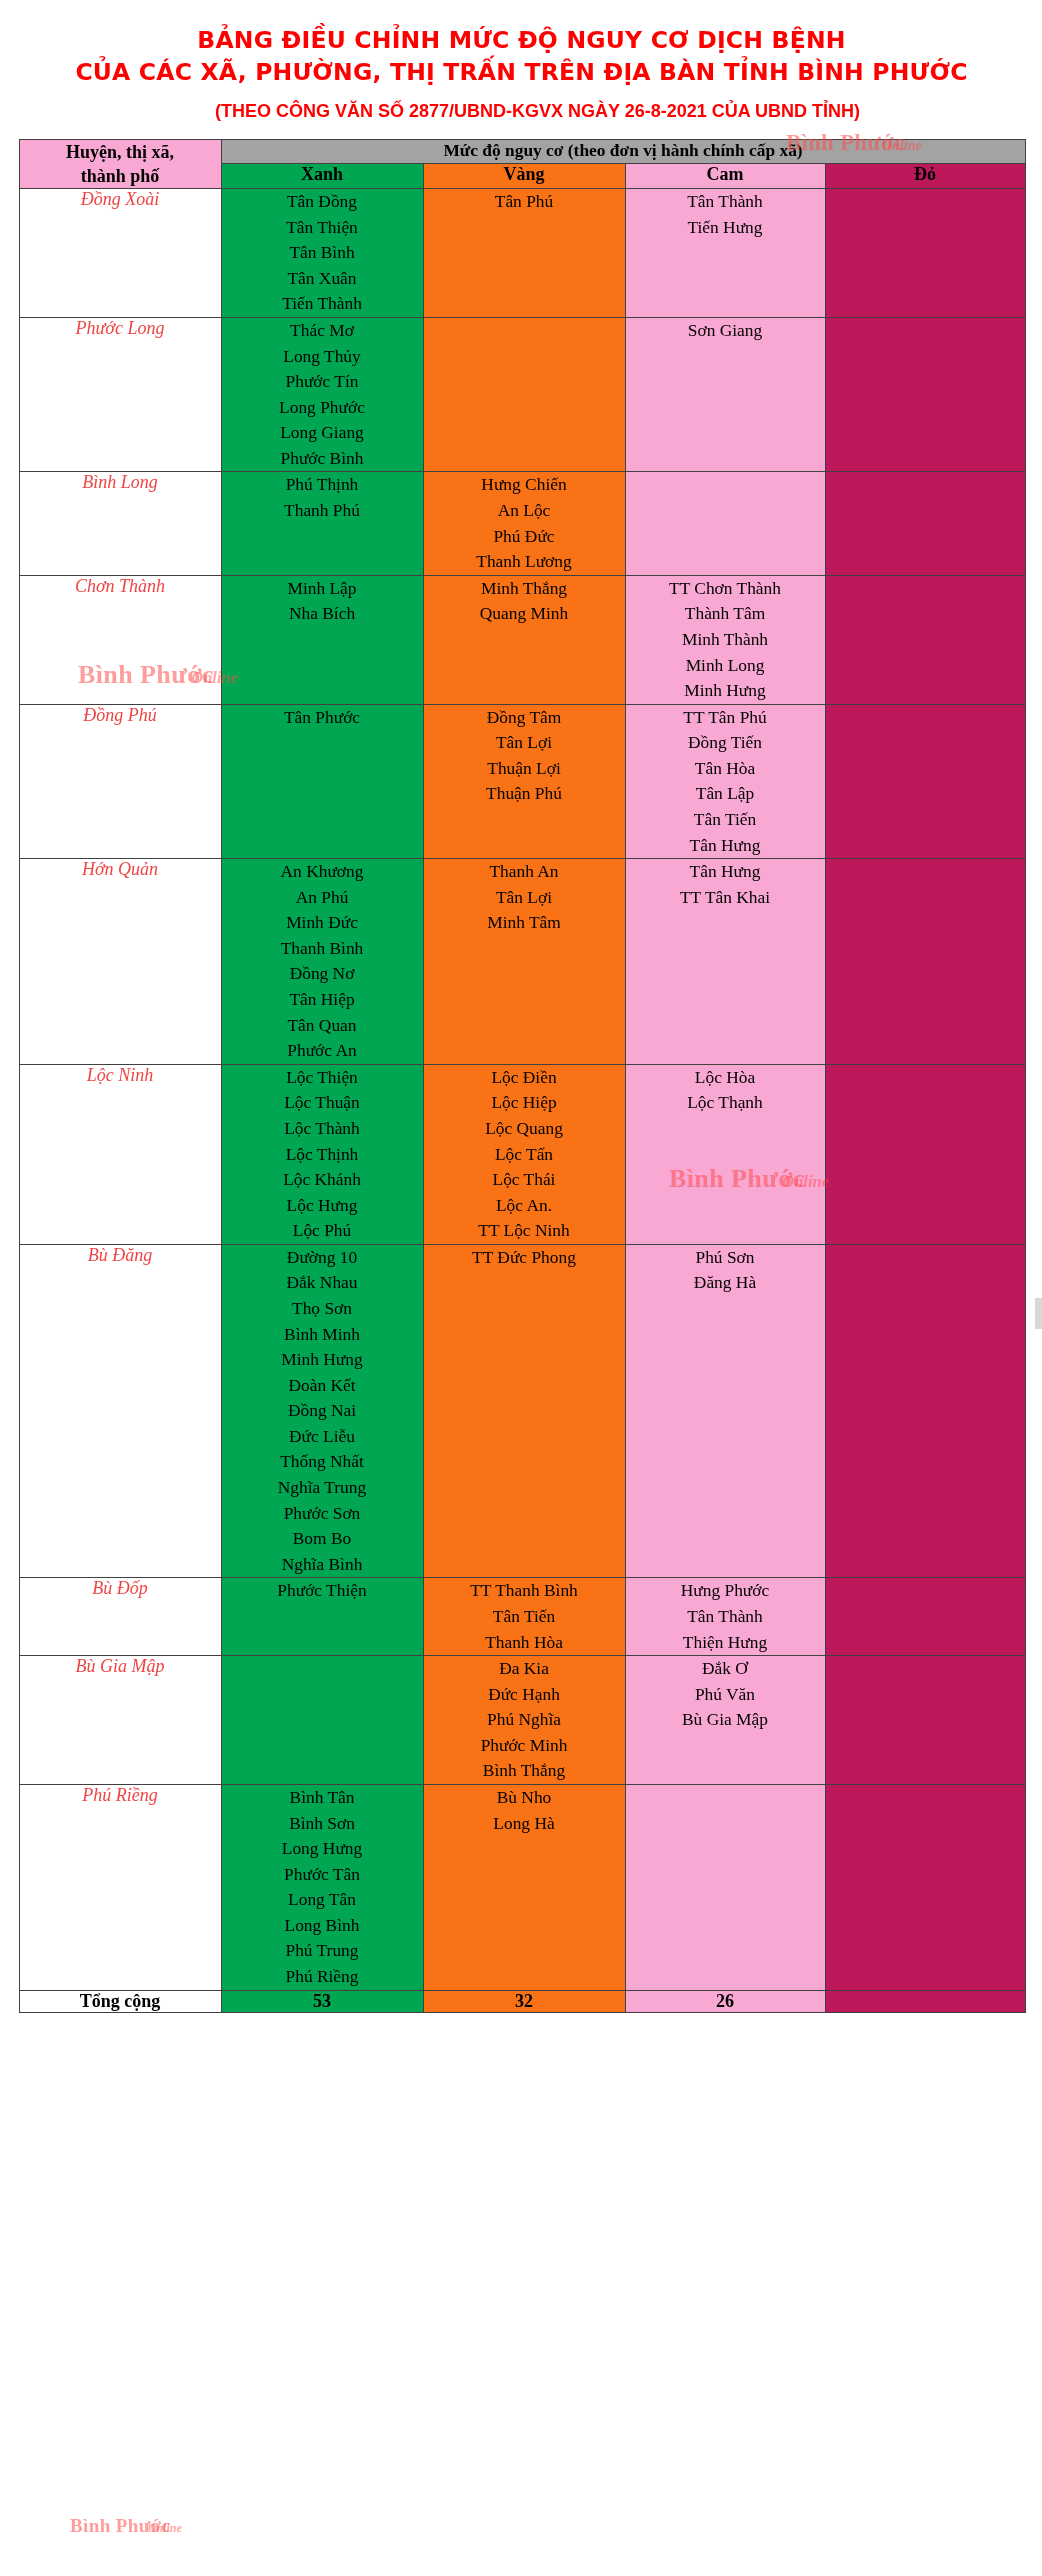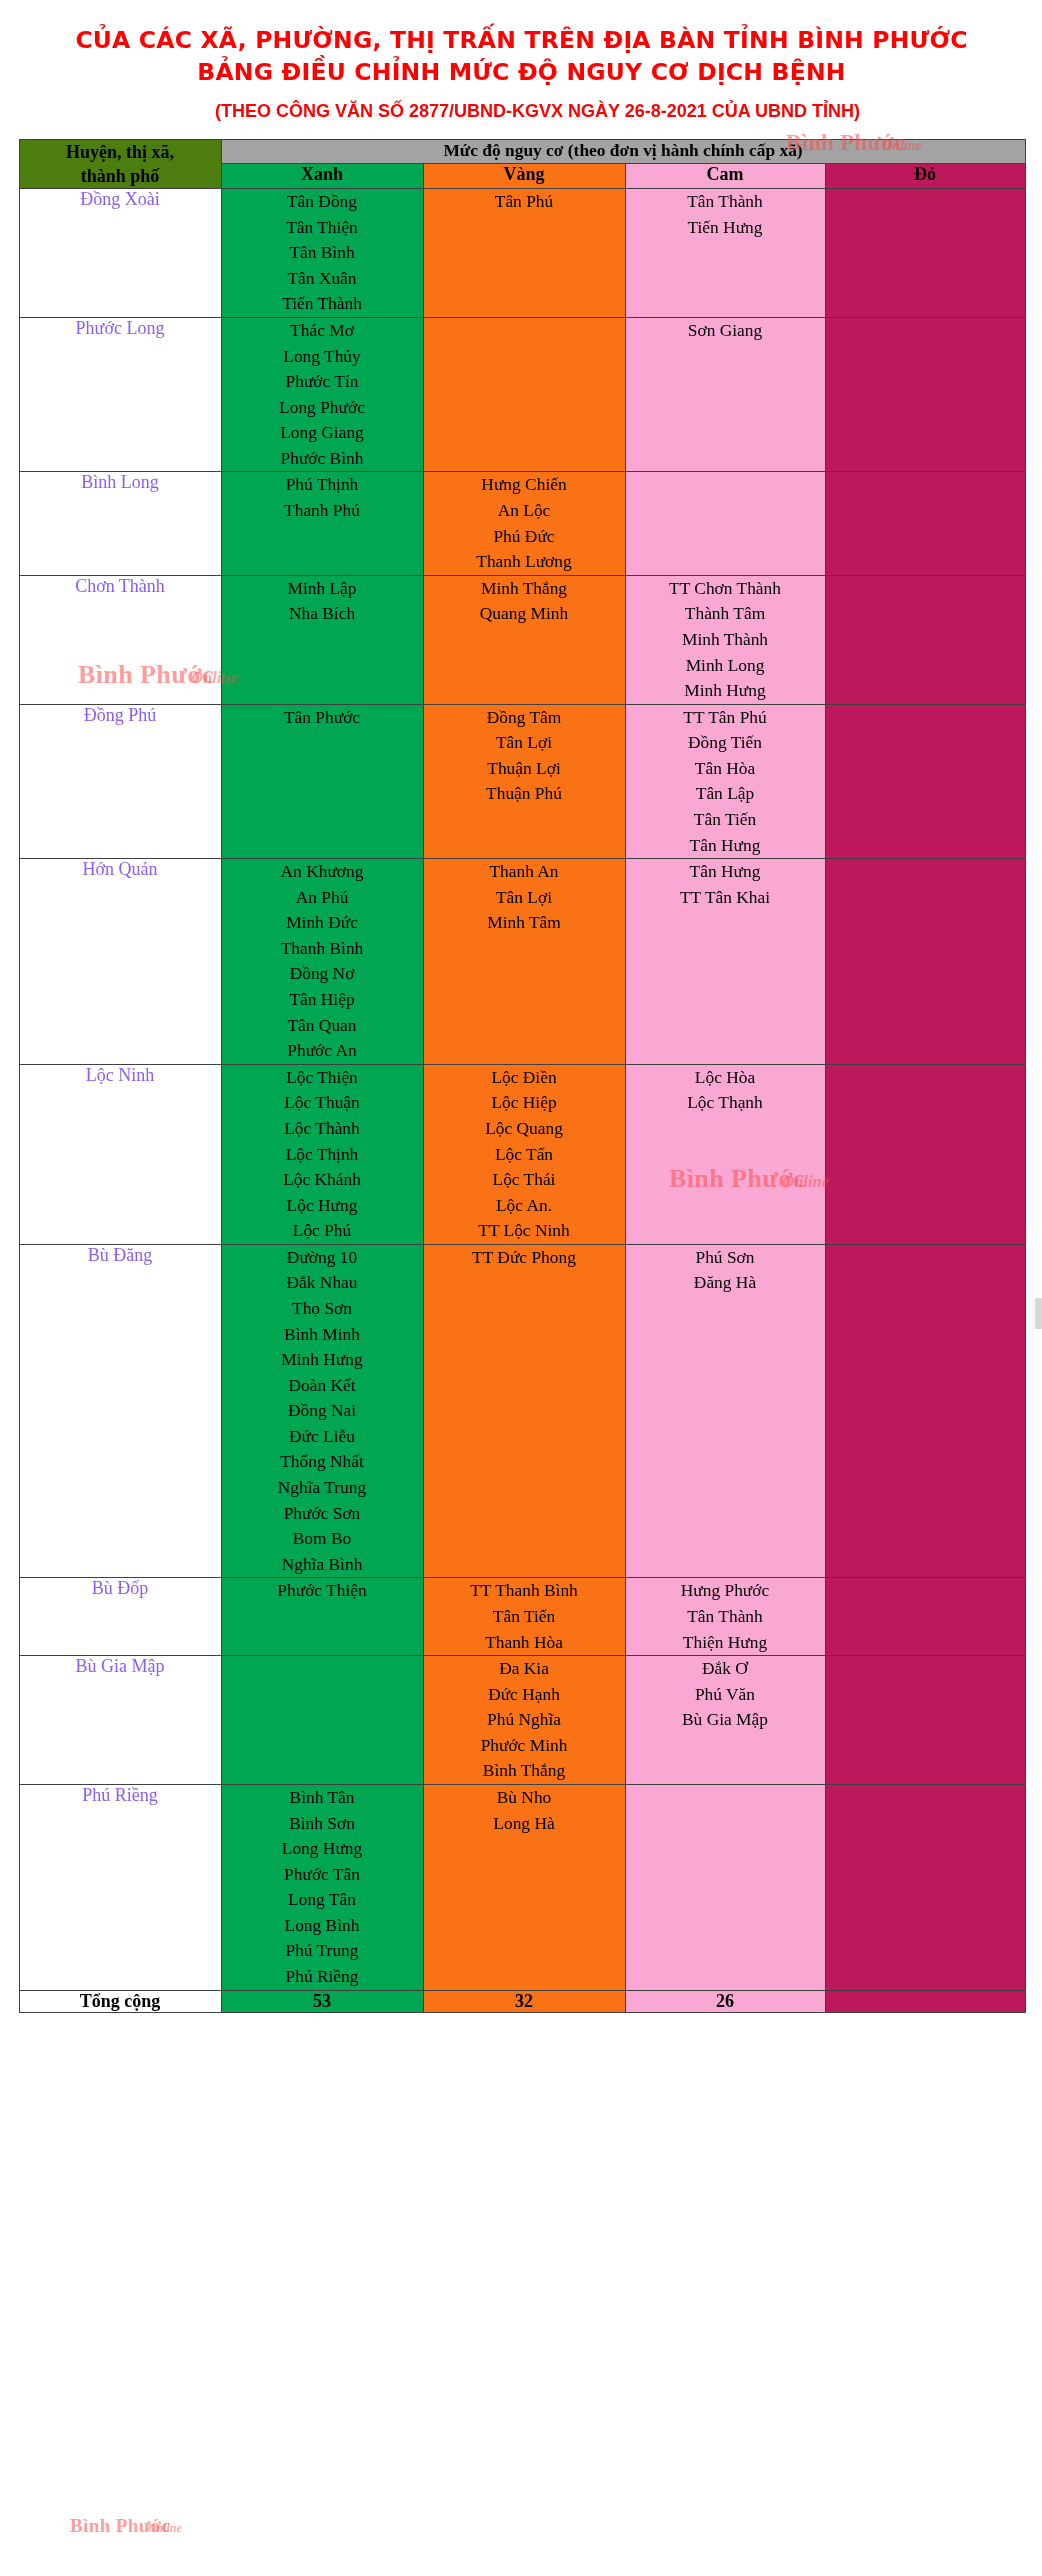--- a/index.html
+++ b/index.html
@@ -57,21 +57,21 @@
     padding: 0;
   }
   
   col.c-district { width: 202px; }
   col.c-green    { width: 202px; }
   col.c-yellow   { width: 202px; }
   col.c-orange   { width: 200px; }
   col.c-red      { width: 200px; }
 
   .hdr-district {
-    background: #4d7c0f;
+    background: #f9a8d4;
     font-weight: bold;
     font-size: 18px;
     line-height: 1.35;
     padding: 10.4px 5.2px;
     color: #000;
   }
   .hdr-span {
     background: #a3a3a3;
     text-align: center;
     font-weight: bold;
@@ -88,23 +88,24 @@
   }
   .bg-green  { background: #00a651; }
   .bg-yellow { background: #f97316; }
   .bg-orange { background: #f9a8d4; }
   .bg-red    { background: #be185d; }
 
   td.district-cell {
     background: #ffffff;
     text-align: center;
     font-size: 18px;
-    color: #8b5cf6;
+    color: #ef4444;
     padding-top: 14px;
     white-space: nowrap;
+    font-style: italic;
   }
   td.wards-cell {
     text-align: center;
     font-size: 17.4px;
     color: #000;
     padding: 10.4px 3.5px 8.7px 3.5px;
     line-height: 1.47;
   }
   td.wards-cell .w { display: block; white-space: nowrap; }
 
@@ -157,22 +158,22 @@
     right: 0px;
     width: 7.8px;
     background: #d8d8d8;
   }
   .edge-1 { top: 1298px; height: 31px; }
 </style>
 </head>
 <body>
 
 <div class="title-block">
+  <div class="title-line">BẢNG ĐIỀU CHỈNH MỨC ĐỘ NGUY CƠ DỊCH BỆNH</div>
   <div class="title-line">CỦA CÁC XÃ, PHƯỜNG, THỊ TRẤN TRÊN ĐỊA BÀN TỈNH BÌNH PHƯỚC</div>
-  <div class="title-line">BẢNG ĐIỀU CHỈNH MỨC ĐỘ NGUY CƠ DỊCH BỆNH</div>
   <div class="ref-line">(THEO CÔNG VĂN SỐ 2877/UBND-KGVX NGÀY 26-8-2021 CỦA UBND TỈNH)</div>
 </div>
 
 <div class="table-wrap">
   <table class="risk-table">
     <colgroup>
       <col class="c-district">
         <col class="c-green">
         <col class="c-yellow">
         <col class="c-orange">

